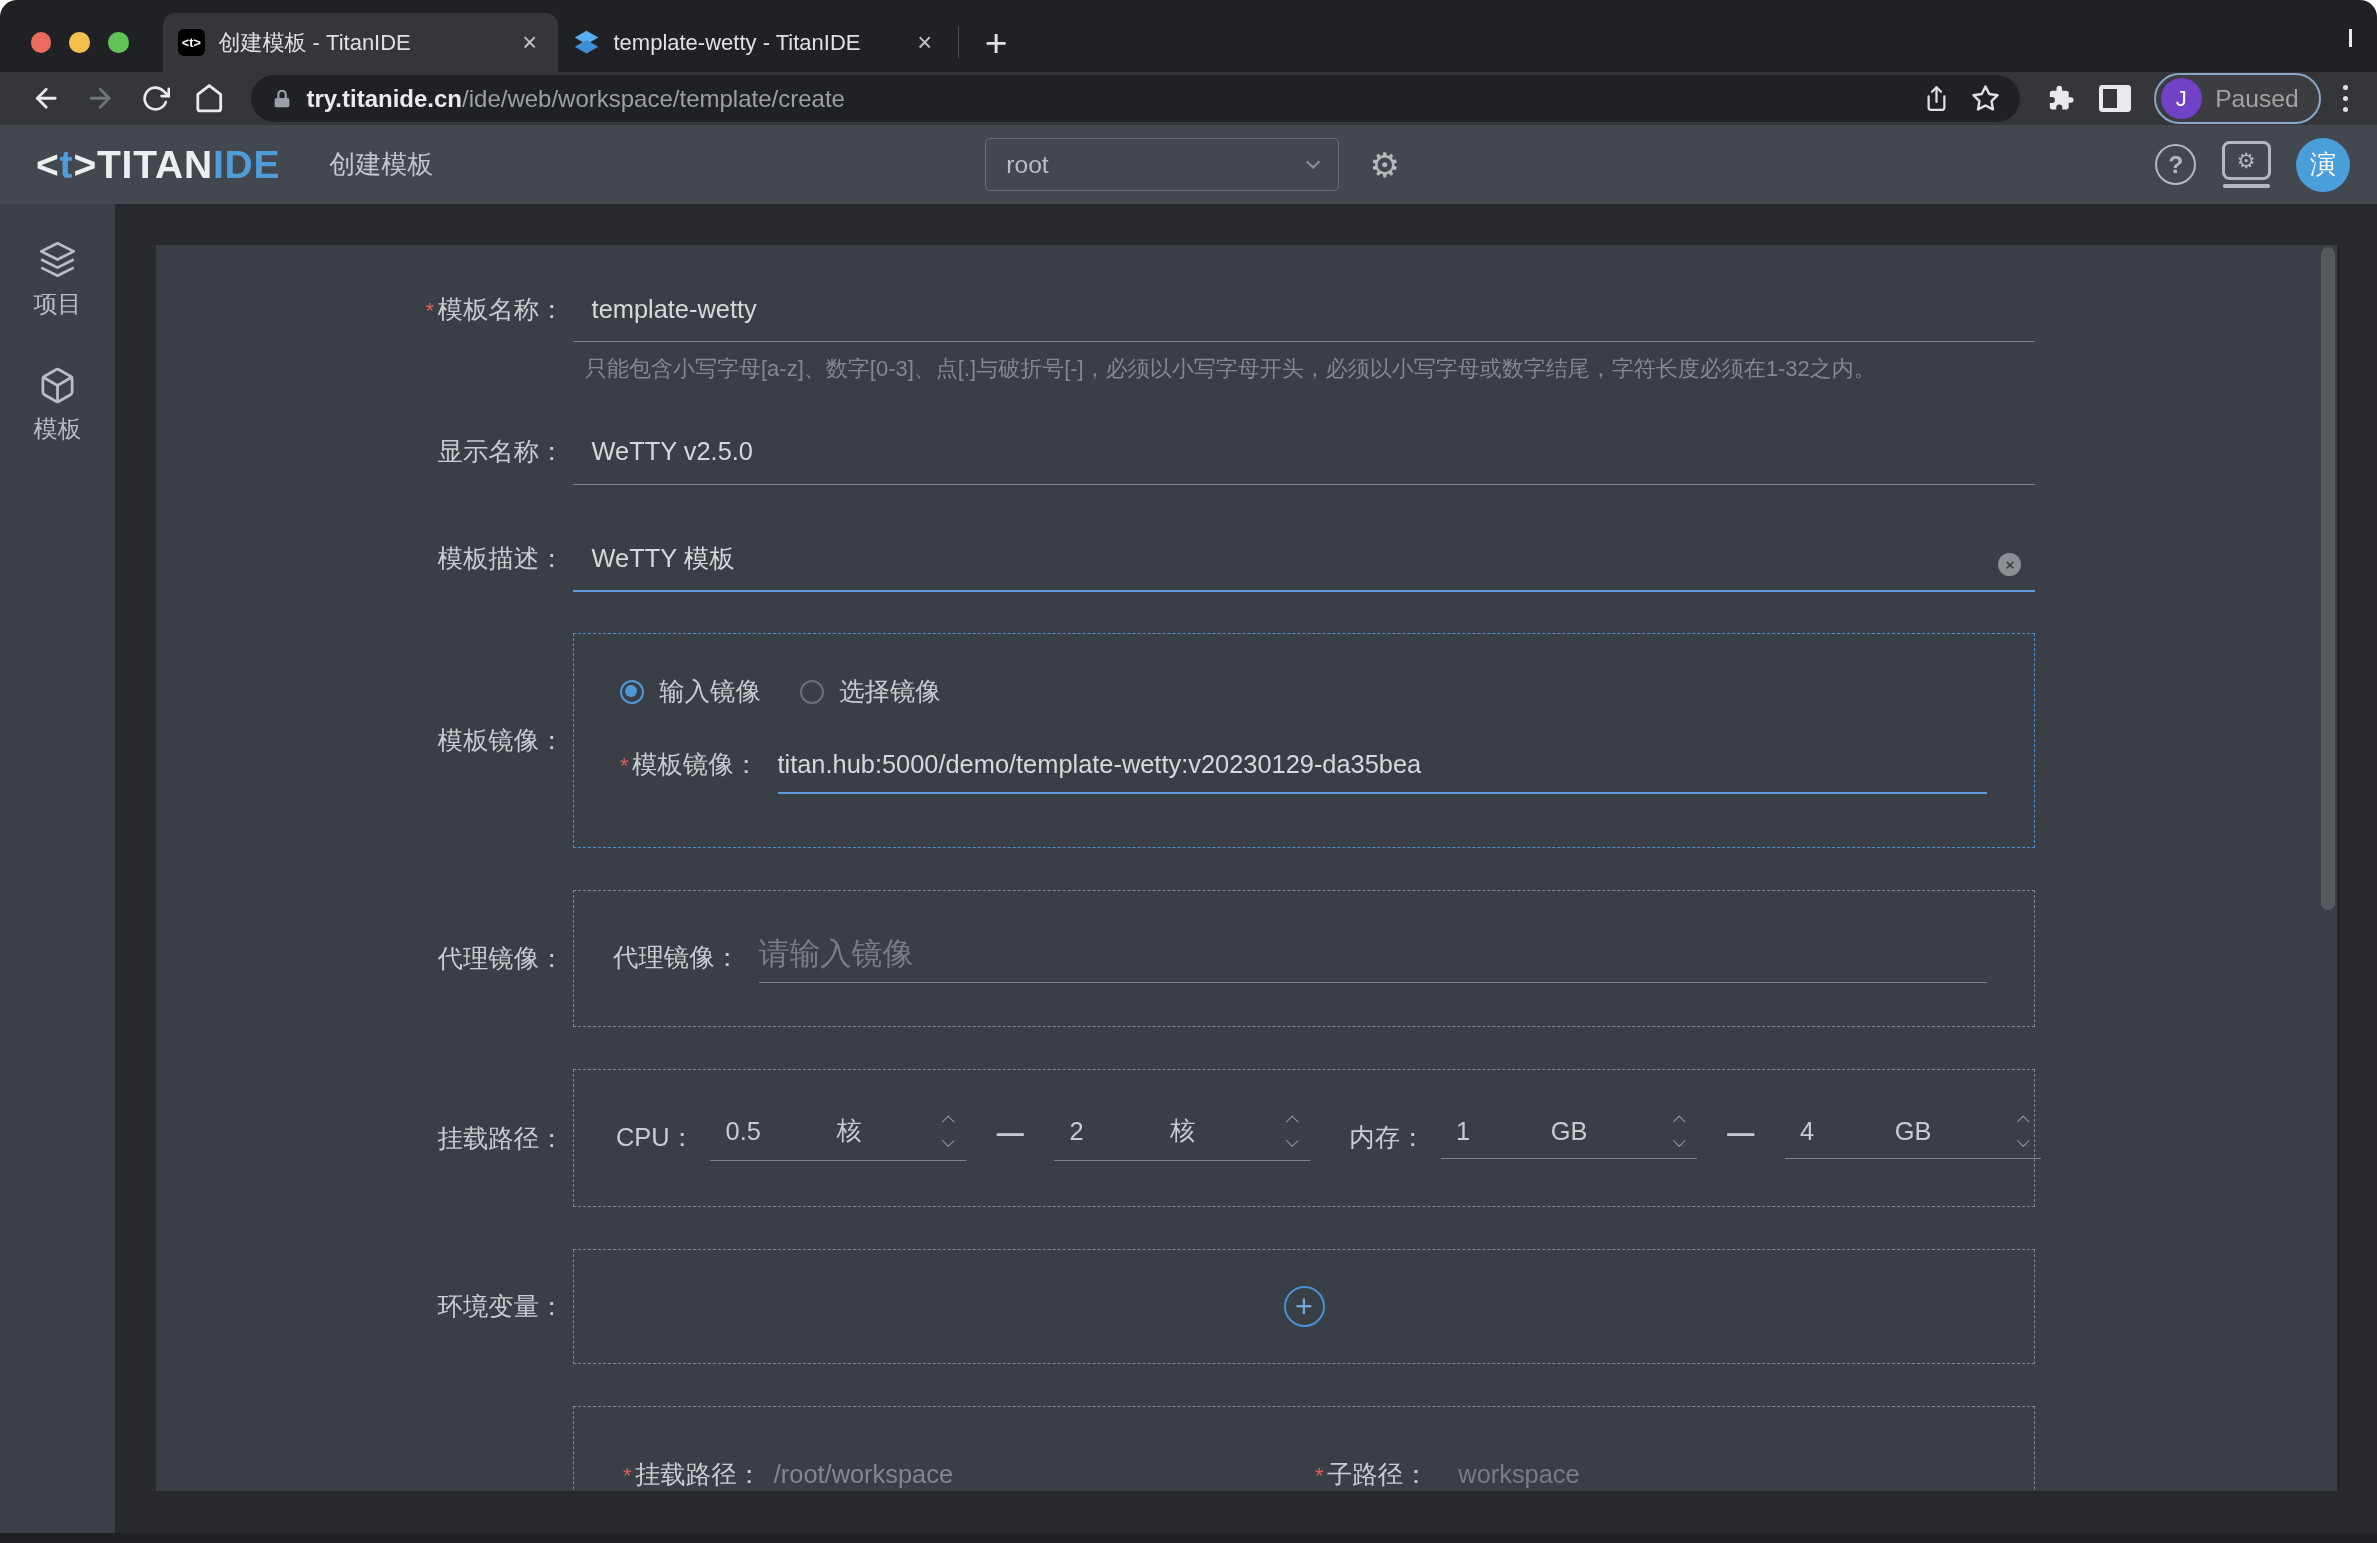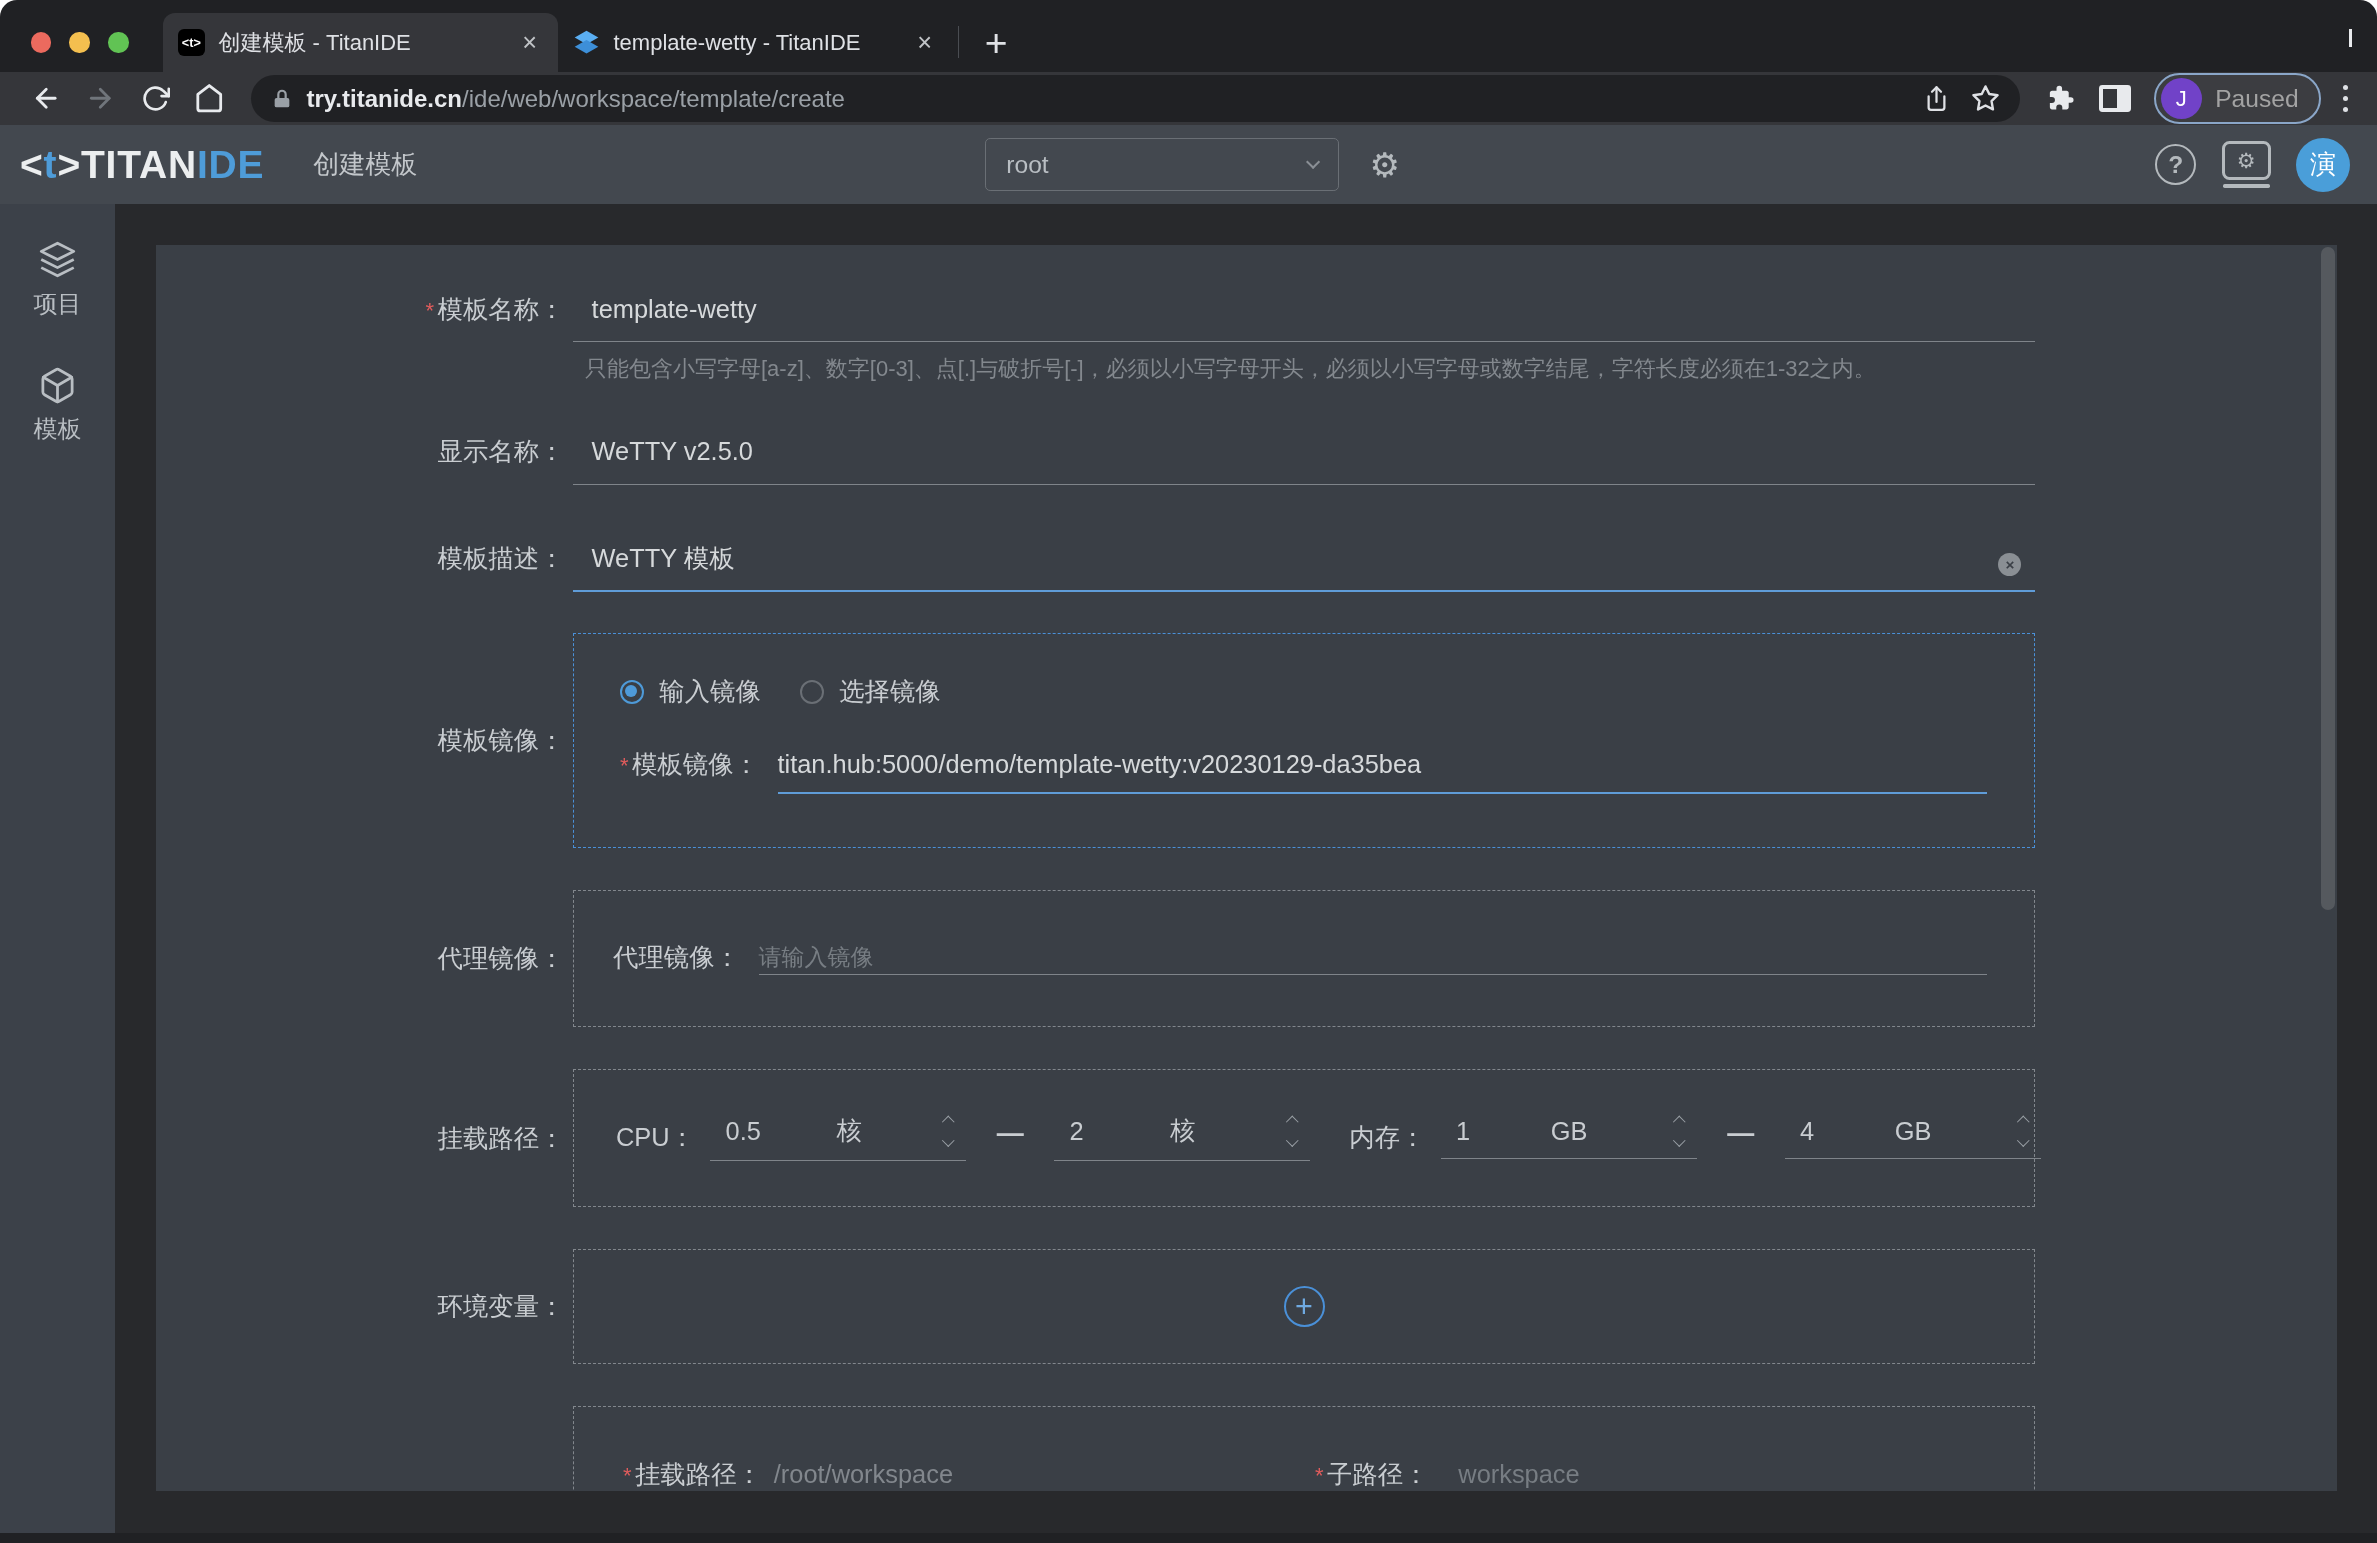--- a/index.html
+++ b/index.html
@@ -34,21 +34,21 @@
   .omni-icon{width:41px;height:41px;display:flex;align-items:center;justify-content:center;margin-left:8.5px;flex:0 0 auto;}
   .panel-toggle{width:32px;height:27px;border:4.2px solid #e8eaed;border-radius:3.4px;position:relative;background:#35363a;}
   .panel-toggle::after{content:"";position:absolute;right:0;top:0;bottom:0;width:10.2px;background:#e8eaed;}
   .profile-chip{display:flex;align-items:center;border:2.5px solid #8aa6c8;border-radius:846px;padding:3.4px 20.3px 3.4px 4.2px;margin:0 12px;background:rgba(255,255,255,0.04);}
   .chip-avatar{width:41px;height:41px;border-radius:50%;background:#7142c8;color:#fff;font-size:22px;display:flex;align-items:center;justify-content:center;margin-right:13.6px;}
   .chip-label{color:#a3a3a3;font-size:24.6px;}
   .dots{display:flex;flex-direction:column;gap:6px;align-items:center;padding:0 10.2px;}
   .dots i{width:5.1px;height:5.1px;border-radius:50%;background:#dfe1e5;}
   
   .appbar{height:79px;background:#43484f;display:flex;align-items:center;position:relative;}
-  .logo{margin-left:20px;font-size:39px;font-weight:bold;letter-spacing:0.8px;white-space:nowrap;}
+  .logo{margin-left:36px;font-size:39px;font-weight:bold;letter-spacing:0.8px;white-space:nowrap;}
   .logo .wh{color:#eceeef;}.logo .bl{color:#4e9cd9;}
   .page-title{margin-left:49px;color:#c3c7cb;font-size:26px;}
   .center-controls{position:absolute;left:985px;top:0;height:79px;display:flex;align-items:center;}
   .ws-select{width:354px;height:53px;border:1.7px solid #6a6f75;border-radius:5.1px;display:flex;align-items:center;padding:0 20.3px;color:#b9bec3;font-size:24.6px;}
   .ws-select .sel-text{flex:1;}
   .sel-chev{width:10.2px;height:10.2px;border-right:2.5px solid #8a8f95;border-bottom:2.5px solid #8a8f95;transform:rotate(45deg);margin-top:-5.1px;}
   .gear-glyph{margin-left:30.5px;color:#b4b9bd;font-size:34px;line-height:1;}
   .appbar-right{margin-left:auto;display:flex;align-items:center;gap:25.4px;margin-right:27px;}
   .help-icon{width:41px;height:41px;border:2.5px solid #b4b9bd;border-radius:50%;color:#b4b9bd;font-size:24.6px;font-weight:bold;display:flex;align-items:center;justify-content:center;}
   .console-icon{display:flex;flex-direction:column;align-items:center;}
@@ -81,21 +81,21 @@
   .radio-row{display:flex;align-items:center;}
   .radio{width:24px;height:24px;border-radius:50%;position:relative;flex:0 0 auto;}
   .radio.sel{border:2.5px solid #4e9ad8;}
   .radio.sel::after{content:"";position:absolute;left:3.4px;top:3.4px;width:12px;height:12px;border-radius:50%;background:#4e9ad8;}
   .radio.un{border:2.5px solid #6a6f75;}
   .radio-label{color:#c9cdd1;font-size:25.4px;margin:0 39px 0 15.3px;}
   .inner-row{display:flex;align-items:baseline;margin-top:39px;}
   .inner-label{color:#c9cdd1;font-size:25.4px;white-space:nowrap;}
   .inner-field{flex:1;margin-left:18.6px;border-bottom:2.5px solid #5f9cd8;padding-bottom:13.6px;color:#d6d9db;font-size:25.4px;}
   .proxybox{height:137px;display:flex;align-items:center;padding:0 47px 0 39px;}
-  .proxy-field{flex:1;margin-left:18.6px;border-bottom:1.7px solid #7f848a;padding-bottom:1px;font-size:23px;}
+  .proxy-field{flex:1;margin-left:18.6px;border-bottom:1.7px solid #7f848a;padding-bottom:7px;font-size:31px;}
   .resbox{height:138px;display:flex;align-items:center;padding:0 34px 0 42px;}
   .res-label{color:#c9cdd1;font-size:25.4px;white-space:nowrap;margin-right:15.3px;}
   .numfield{width:256px;border-bottom:1.7px solid #7f848a;display:flex;align-items:center;padding:0 6.8px 12px 15.3px;flex:0 0 auto;}
   .num{color:#c9cdd1;font-size:25.4px;}
   .unit{flex:1;text-align:center;color:#c9cdd1;font-size:25.4px;}
   .spin{display:flex;flex-direction:column;gap:10.2px;align-items:center;width:22px;}
   .chv-s{width:8.5px;height:8.5px;border-right:1.7px solid #9aa0a6;border-bottom:1.7px solid #9aa0a6;}
   .chv-s.up{transform:rotate(-135deg);}
   .chv-s.down{transform:rotate(45deg);}
   .dash{color:#c9cdd1;font-size:27px;margin:0 30.5px;font-weight:bold;flex:0 0 auto;padding-bottom:8.5px;}

